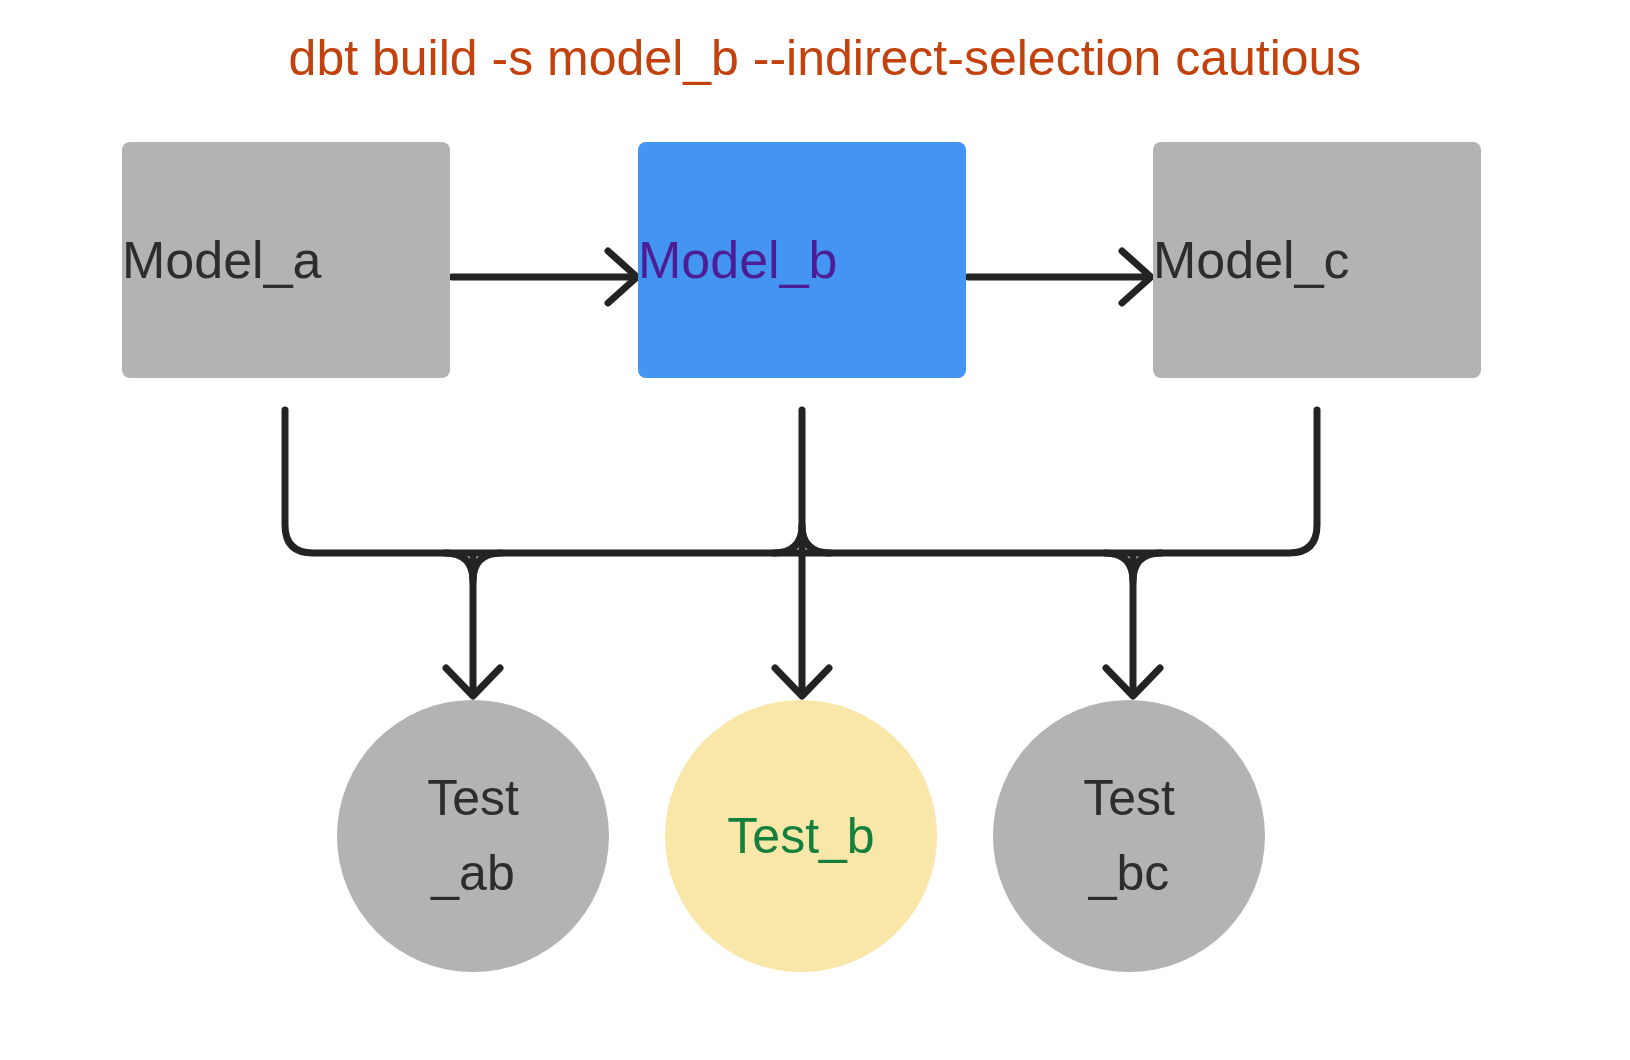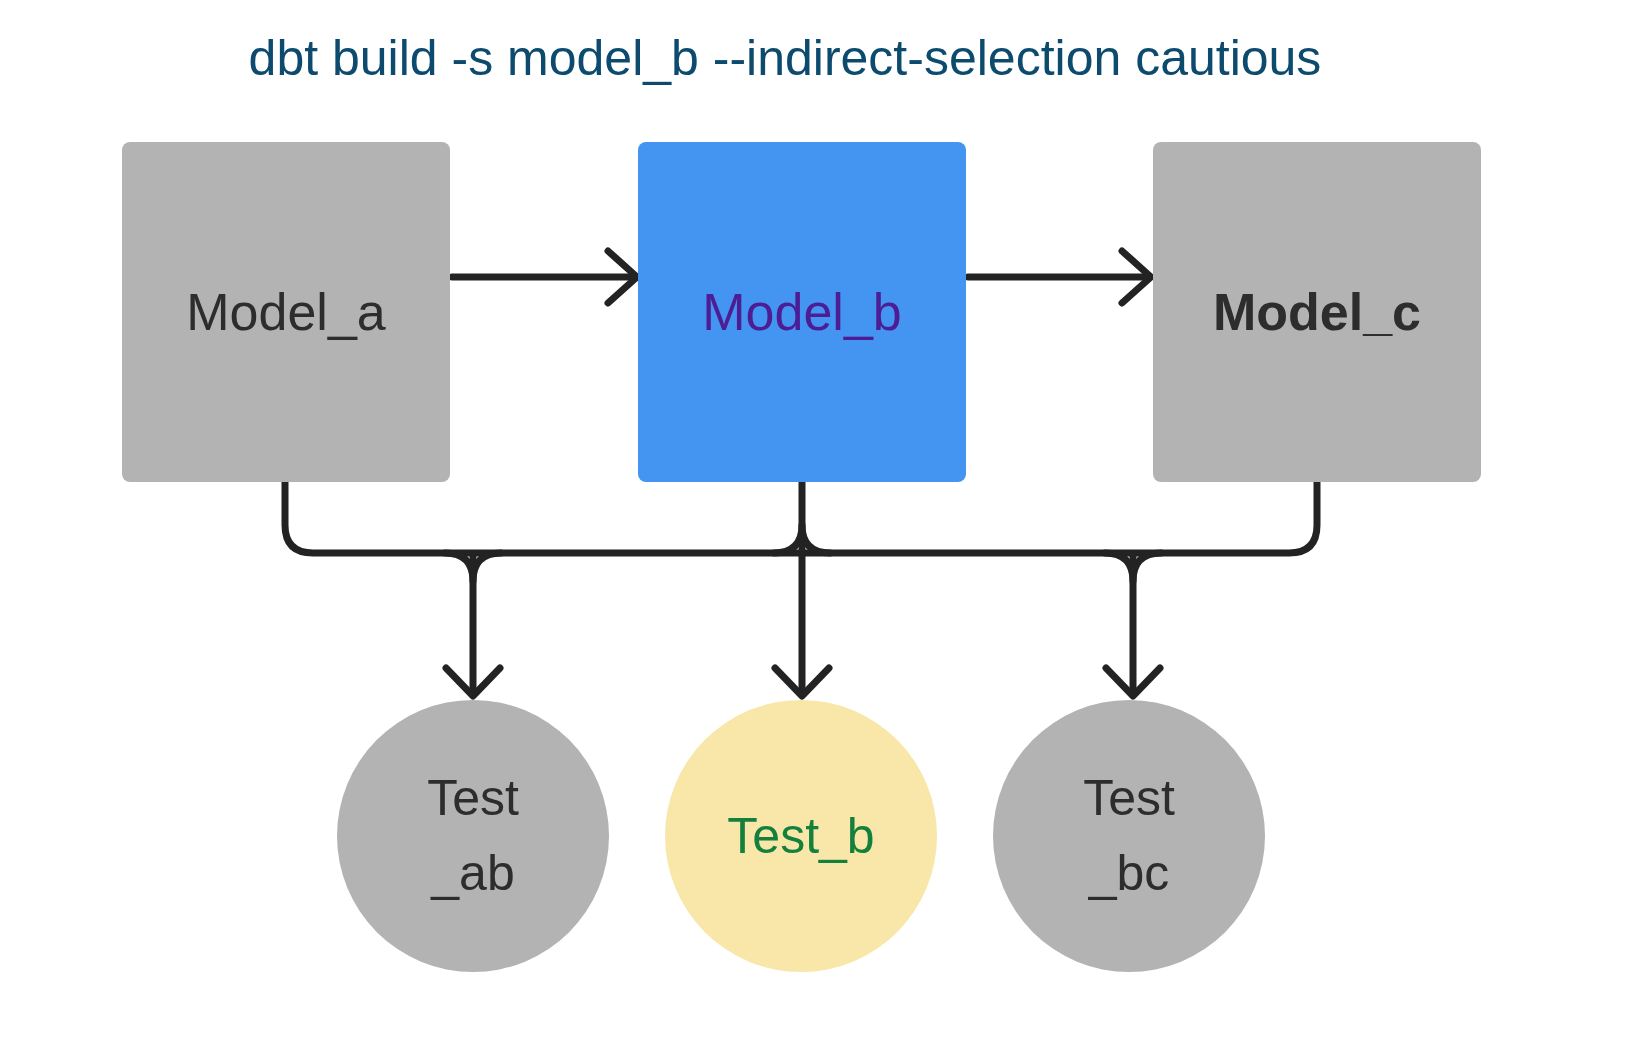--- a/index.html
+++ b/index.html
@@ -24,25 +24,24 @@
     line-height:60px;
     font-weight:400;
     letter-spacing:0px;
     color:#1f1f1f;
     white-space:nowrap;
   }
   .model-box{
     position:absolute;
     top:142px;
     width:328px;
-    height:340px;
+    height:236px;
     border-radius:8px;
     display:flex;
     align-items:center;
-    justify-content:center;
   }
   .model-box .label{
     font-size:52px;
     font-weight:400;
   }
   .model-a{left:122px;}
   .model-b{left:638px;}
   .model-c{left:1153px;}
   .test-circle{
     position:absolute;
@@ -69,21 +68,21 @@
     left:0;
     top:0;
     pointer-events:none;
   }
 </style>
 </head>
 <body>
 
 <div class="canvas" style="background: rgb(255, 255, 255);">
 
-  <div class="diagram-title" style="color: #0c4a6e;">dbt build -s model_b --indirect-selection cautious</div>
+  <div class="diagram-title" style="color: #c2410c; padding-left: 40px;">dbt build -s model_b --indirect-selection cautious</div>
 
   <svg class="edges-svg" width="1630" height="1060" viewBox="0 0 1630 1060">
     <g fill="none" stroke="#232323" stroke-width="7" stroke-linecap="round" stroke-linejoin="round">
 
       <path d="M452 277 H630"></path>
       <path d="M608 251 L637 277 L608 303"></path>
 
       <path d="M968 277 H1144"></path>
       <path d="M1122 251 L1151 277 L1122 303"></path>
 
@@ -105,21 +104,21 @@
 
   <div class="model-box model-a" style="background: rgb(179, 179, 179);">
     <span class="label" style="color: rgb(45, 45, 45);">Model_a</span>
   </div>
 
   <div class="model-box model-b" style="background: rgb(68, 149, 242);">
     <span class="label" style="color: #4c1d95;">Model_b</span>
   </div>
 
   <div class="model-box model-c" style="background: rgb(179, 179, 179);">
-    <span class="label" style="color: rgb(45, 45, 45); font-weight: bold;">Model_c</span>
+    <span class="label" style="color: rgb(45, 45, 45);">Model_c</span>
   </div>
 
   <div class="test-circle test-ab" style="background: rgb(179, 179, 179);">
     <span class="label" style="color: rgb(45, 45, 45);">Test
 _ab</span>
   </div>
 
   <div class="test-circle test-b" style="background: rgb(248, 231, 168);">
     <span class="label" style="color: #15803d;">Test_b</span>
   </div>

